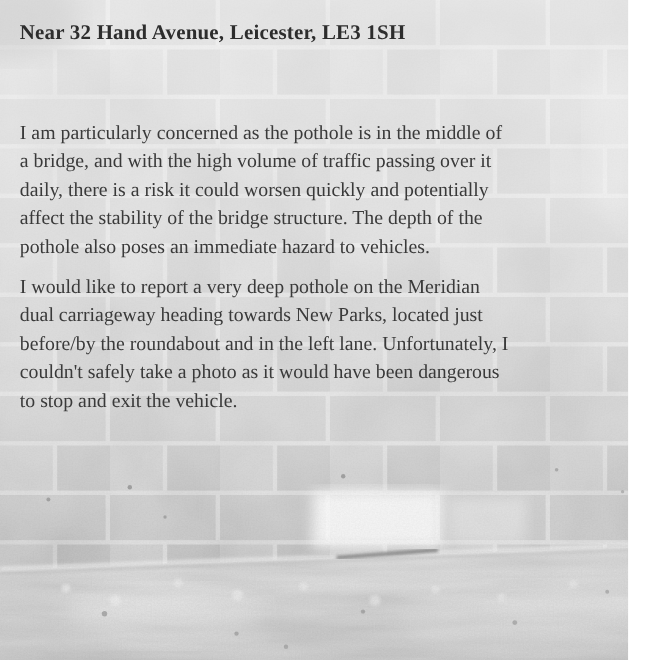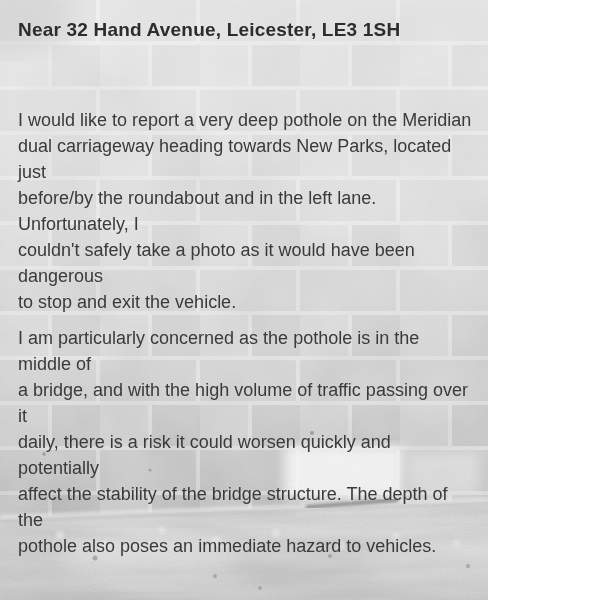--- a/index.html
+++ b/index.html
@@ -1,22 +1,22 @@
 <!DOCTYPE html>
 <html style="--heading: #2d2d2d; --text: #3a3a3a; --wall-base: #d2d2d2; --mortar: #e3e3e3; --brick: #cecece; --ground: #cbcbcb;"><head>
 <meta charset="utf-8">
 <style>
   html, body { margin: 0; padding: 0; background: #ffffff; }
   .stage {
     position: relative;
-    width: 488px;
+    width: 571px;
     height: 600px;
     overflow: hidden;
     background: #d2d2d2;
-    font-family: Liberation Sans, sans-serif;
+    font-family: Liberation Serif, serif;
   }
   .photo-svg {
     position: absolute;
     inset: 0;
     display: block;
     filter: blur(0.35px);
   }
   .mult { mix-blend-mode: multiply; }
   .overlay {
     position: absolute;
@@ -153,26 +153,26 @@
     </g>
 
     <rect width="600" height="600" filter="url(#grain)" class="mult" opacity="0.55"></rect>
     <rect width="600" height="520" fill="url(#wash)"></rect>
     <rect y="520" width="600" height="80" fill="url(#bshade)"></rect>
   </svg>
 
   <div class="overlay">
     <h1 class="loc-heading">Near 32 Hand Avenue, Leicester, LE3 1SH</h1>
     <div class="desc">
+      <p>I am particularly concerned as the pothole is in the middle of
+a bridge, and with the high volume of traffic passing over it
+daily, there is a risk it could worsen quickly and potentially
+affect the stability of the bridge structure. The depth of the
+pothole also poses an immediate hazard to vehicles.</p>
       <p>I would like to report a very deep pothole on the Meridian
 dual carriageway heading towards New Parks, located just
 before/by the roundabout and in the left lane. Unfortunately, I
 couldn't safely take a photo as it would have been dangerous
 to stop and exit the vehicle.</p>
-      <p>I am particularly concerned as the pothole is in the middle of
-a bridge, and with the high volume of traffic passing over it
-daily, there is a risk it could worsen quickly and potentially
-affect the stability of the bridge structure. The depth of the
-pothole also poses an immediate hazard to vehicles.</p>
     </div>
   </div>
 
 </div>
 
 </body></html>

